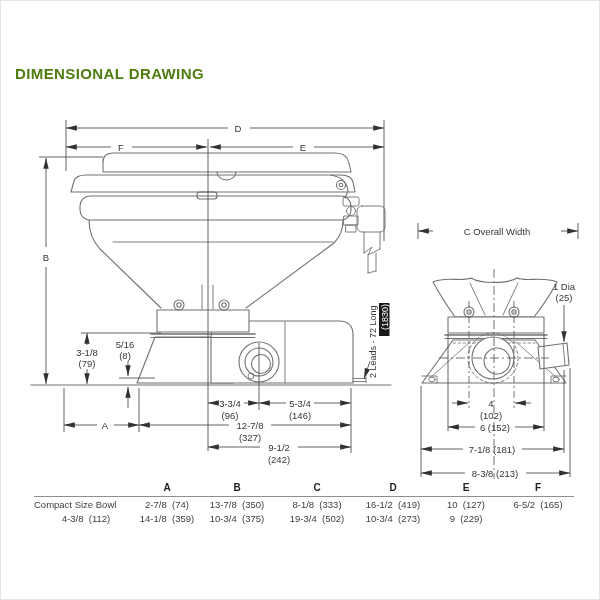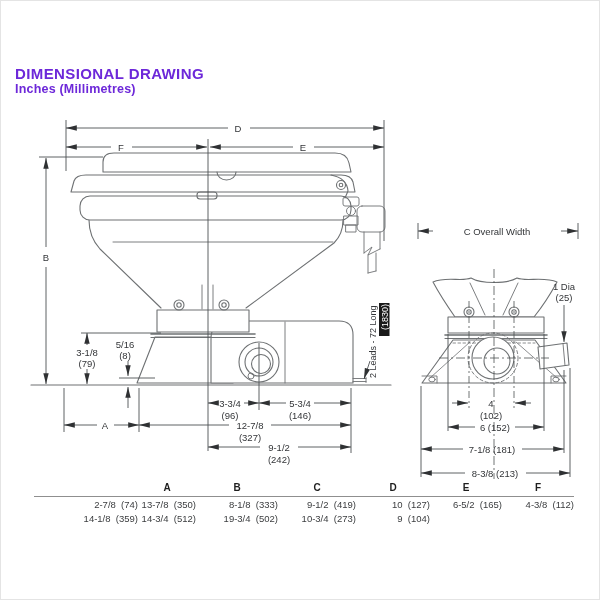--- a/index.html
+++ b/index.html
@@ -1,43 +1,42 @@
 <!DOCTYPE html>
 <html><head>
 <meta charset="utf-8">
 <style>
   html,body{margin:0;padding:0;background:#fff;}
   .page{
     position:relative;width:600px;height:600px;background:#ffffff;
     font-family:"Liberation Sans",sans-serif;overflow:hidden;
     box-sizing:border-box;border:1px solid #e4e4e4;
   }
-  .hdr{position:absolute;left:14px;top:64px;color:#6d28d9;}
+  .hdr{position:absolute;left:14px;top:64px;color:#4d7c0f;}
   .hdr .t{font-size:15px;font-weight:bold;letter-spacing:.4px;line-height:1.15;}
   .hdr .s{font-size:12.5px;font-weight:bold;letter-spacing:.2px;}
   svg text{font-family:"Liberation Sans",sans-serif;font-size:9.5px;fill:#333538;}
   svg .lbl{text-anchor:middle;}
   .dim-table{
     position:absolute;left:33px;top:481px;width:540px;
     display:grid;grid-template-columns:104px 58px 82px 78px 74px 72px 72px;
     font-size:9.5px;color:#3b3d3f;line-height:12px;
   }
   .dim-table .h{font-weight:bold;font-size:10px;color:#1e1e1e;text-align:center;
     border-bottom:1px solid #8f8f8f;padding-bottom:2px;}
-  .dim-table .c{text-align:right;white-space:pre;padding-top:2px;}
+  .dim-table .c{text-align:center;white-space:pre;padding-top:2px;}
   .dim-table .r{text-align:left;white-space:pre;padding-top:2px;}
 </style>
 </head>
 <body>
 
 <div class="page">
 
   <div class="hdr">
     <div class="t">DIMENSIONAL DRAWING</div>
-    <div class="s">Inches (Millimetres)</div>
   </div>
 
   <svg width="600" height="600" viewBox="0 0 600 600" style="position:absolute;left:0;top:0;">
     <defs>
       <marker id="ah" viewBox="0 0 10 6" refX="10" refY="3" markerWidth="11" markerHeight="6.5" markerUnits="userSpaceOnUse" orient="auto-start-reverse">
         <path d="M10,3 L0,0.5 L0,5.5 Z" fill="#2f3133" stroke="none"></path>
       </marker>
     </defs>
 
     <g stroke="#6e7173" stroke-width="1.1" fill="none" stroke-linejoin="round" stroke-linecap="round">
@@ -253,28 +252,29 @@
 
   <div class="dim-table">
     <div class="h"></div>
     <div class="h">A</div>
     <div class="h">B</div>
     <div class="h">C</div>
     <div class="h">D</div>
     <div class="h">E</div>
     <div class="h">F</div>
 
+    <div class="r">Compact Size Bowl</div>
     <div class="c">2-7/8  (74)</div>
     <div class="c">13-7/8  (350)</div>
     <div class="c">8-1/8  (333)</div>
-    <div class="c">9-1/2  (419)</div>
+    <div class="c">16-1/2  (419)</div>
     <div class="c">10  (127)</div>
     <div class="c">6-5/2  (165)</div>
 
     <div class="c">4-3/8  (112)</div>
     <div class="c">14-1/8  (359)</div>
-    <div class="c">14-3/4  (512)</div>
+    <div class="c">10-3/4  (375)</div>
     <div class="c">19-3/4  (502)</div>
     <div class="c">10-3/4  (273)</div>
-    <div class="c">9  (104)</div>
+    <div class="c">9  (229)</div>
   </div>
 
 </div>
 
 </body></html>

